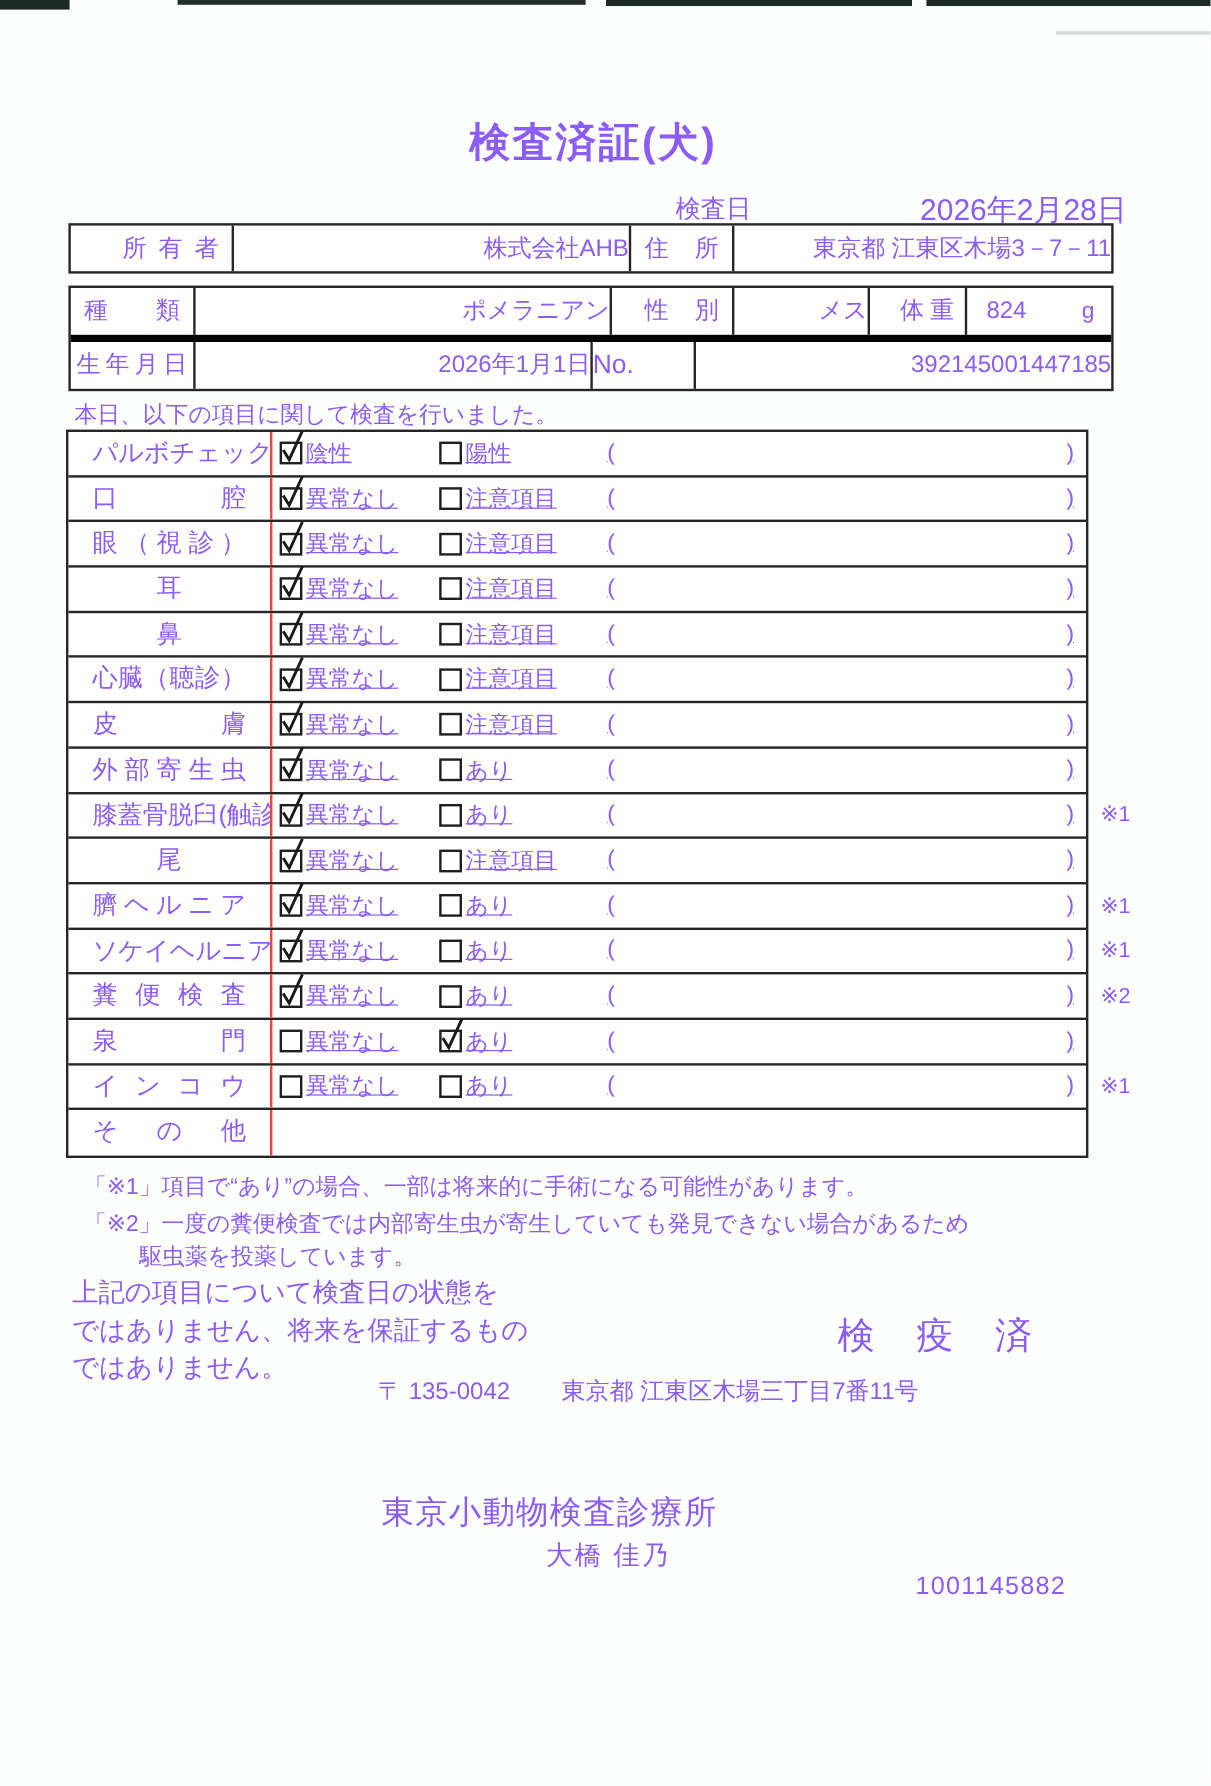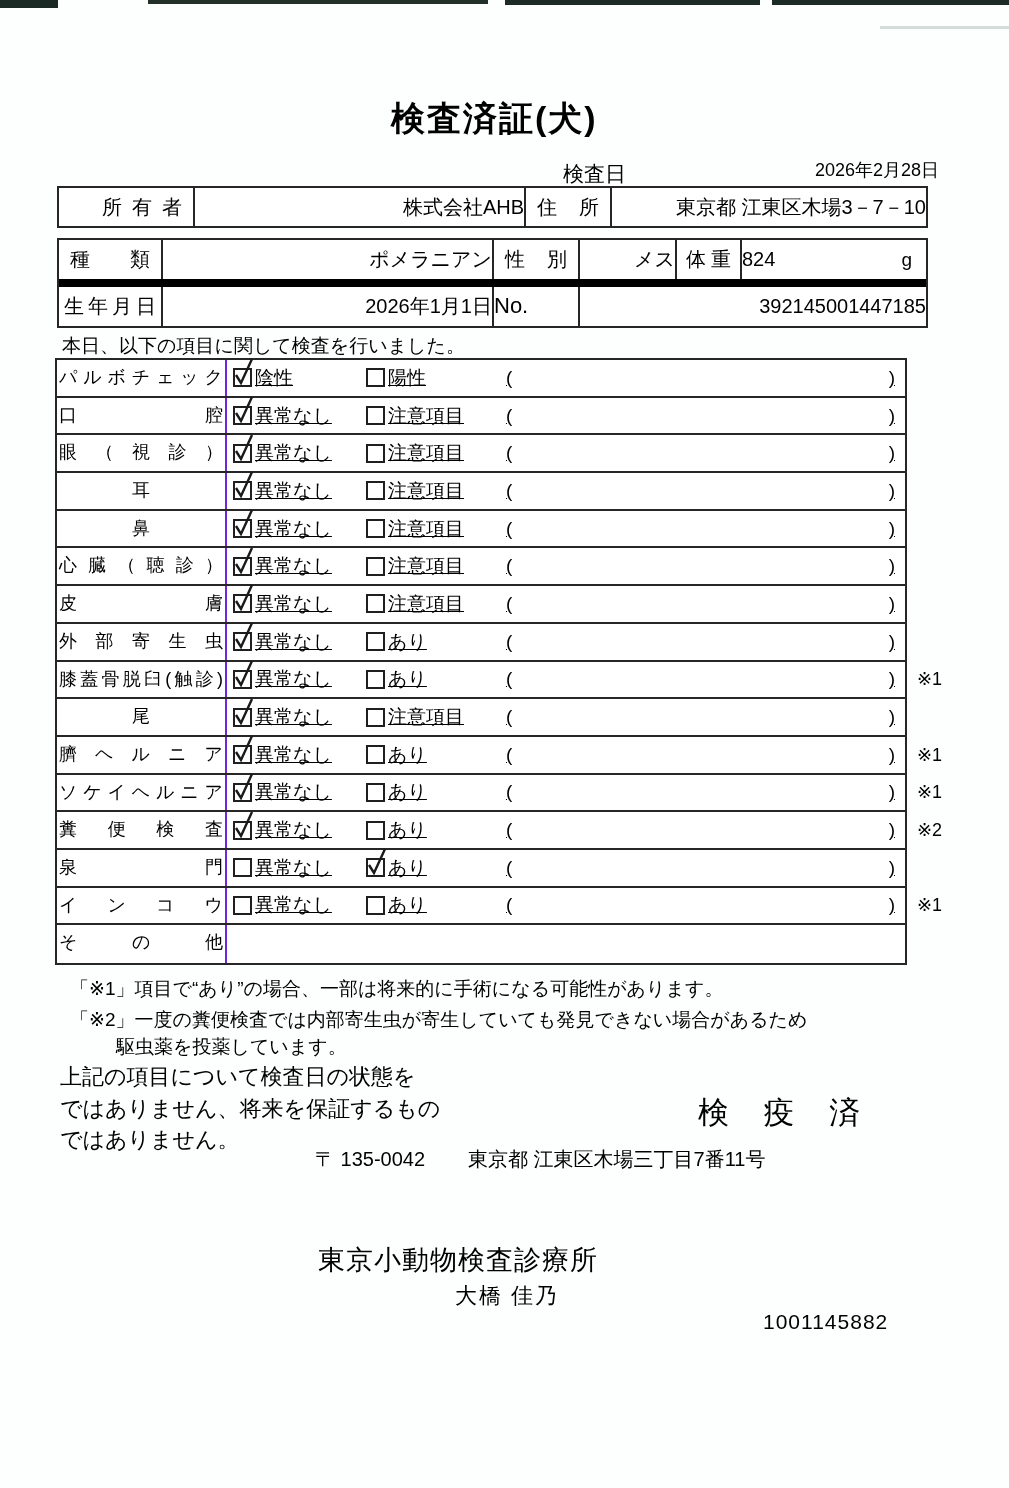--- a/index.html
+++ b/index.html
@@ -1,38 +1,38 @@
 <!DOCTYPE html>
 <html><head>
 <meta charset="utf-8">
 <style>
   html,body{margin:0;padding:0;background:#e8e8e8;}
   .page{
     position:relative;width:1009px;height:1488px;background:#fdfefe;
-    font-family:"Liberation Sans","DejaVu Sans",sans-serif;color:#000000;
+    font-family:"Liberation Sans","DejaVu Sans",sans-serif;color:#8b5cf6;
     overflow:hidden;margin:0 auto;
   }
   
   .art{position:absolute;}
   .art1{left:0;top:0;width:58px;height:8px;background:#1b2a24;}
   .art2{left:148px;top:0;width:340px;height:4px;background:#223029;}
   .art3{left:505px;top:0;width:255px;height:5px;background:#1d2b26;}
   .art4{left:772px;top:0;width:237px;height:5px;background:#1d2b26;}
   .art5{left:880px;top:26px;width:129px;height:3px;background:#d3dcd8;}
 
   .title{position:absolute;left:391px;top:96px;font-size:34px;font-weight:600;letter-spacing:2px;white-space:nowrap;}
   .exam-date-label{position:absolute;left:563px;top:160px;font-size:21px;font-weight:500;}
-  .exam-date-value{position:absolute;right:70px;top:158px;font-size:18px;font-weight:500;white-space:nowrap;}
+  .exam-date-value{position:absolute;right:70px;top:158px;font-size:25px;font-weight:500;white-space:nowrap;}
 
   
   .htable{position:absolute;left:57px;border:2px solid #262626;box-sizing:border-box;background:#fff;}
   .owner-table{top:186px;width:871px;padding-left:32px;}
   .pet-table{top:238px;width:871px;}
   .hrow{display:flex;height:39px;}
-  .hrow.hb{border-bottom:8px solid #000000;}
+  .hrow.hb{border-bottom:6px solid #000000;gap:16px;}
   .owner-table .hrow{height:38px;}
   .hcell{border-right:2px solid #262626;box-sizing:border-box;font-size:20px;white-space:nowrap;overflow:hidden;}
   .hcell:last-child{border-right:none;}
   .hl{display:block;text-align:justify;text-align-last:justify;padding:0 11px;line-height:38px;}
   .hl-sm{padding:0 9px;}
   .hl-xs{padding:0 5px;}
   .hv{display:block;padding-left:10px;line-height:38px;text-align:right;}
   .hc{display:block;text-align:left;line-height:38px;font-size:22px;}
   .wcell{display:flex;align-items:center;justify-content:space-between;padding-right:14px;}
   .wunit{margin-left:20px;font-size:19px;}
@@ -42,21 +42,21 @@
   .cw-sex{width:97px;flex:none;}
   .cw-wlab{width:65px;flex:none;}
   .cw-rest{flex:1;}
 
   .intro{position:absolute;left:62px;top:333px;font-size:19px;font-weight:500;}
 
   
   .insp-table{position:absolute;left:55px;top:358px;width:852px;border:2px solid #262626;box-sizing:border-box;background:#fff;}
   .irow{display:flex;height:37.7px;box-sizing:border-box;border-bottom:2px solid #262626;position:relative;}
   .irow:last-child{border-bottom:none;}
-  .ilabel{width:170px;flex:none;border-right:2px solid #6d28d9;box-sizing:border-box;padding:0 2px;font-size:18px;line-height:35px;white-space:nowrap;overflow:hidden;}
+  .ilabel{width:170px;flex:none;border-right:2px solid #ef4444;box-sizing:border-box;padding:0 20px;font-size:21px;line-height:35px;white-space:nowrap;overflow:hidden;}
   .jl{text-align:justify;text-align-last:justify;}
   .cl{text-align:center;text-align-last:center;}
   .icontent{flex:1;display:flex;align-items:center;padding-left:6px;font-size:19px;text-decoration:underline;}
   .opt{display:flex;align-items:center;flex:none;}
   .opt1{width:133px;}
   .opt2{width:140px;}
   .cbox{width:15px;height:15px;border:2px solid #1f1f1f;margin-right:3px;position:relative;flex:none;box-sizing:content-box;}
   .tick{position:absolute;left:-3px;top:-13px;width:24px;height:30px;overflow:visible;fill:none;stroke:#1a1a1a;stroke-width:2.4;}
   .parens{flex:1;display:flex;justify-content:space-between;padding-right:10px;}
   .sidenote{position:absolute;left:calc(100% + 12px);top:50%;transform:translateY(-50%);font-size:18px;white-space:nowrap;}
@@ -99,21 +99,21 @@
       <div class="hcell cw-label">
           <span class="hl">所有者</span>
         </div>
       <div class="hcell cw-val">
           <span class="hv">株式会社AHB</span>
         </div>
       <div class="hcell cw-mid">
           <span class="hl">住所</span>
         </div>
       <div class="hcell cw-rest">
-          <span class="hv">東京都 江東区木場3－7－10</span>
+          <span class="hv">東京都 江東区木場3－7－11</span>
         </div>
     </div>
   </div>
 
   <div class="htable pet-table">
     <div class="hrow hb">
       <div class="hcell cw-label">
           <span class="hl">種類</span>
         </div>
       <div class="hcell cw-val">

